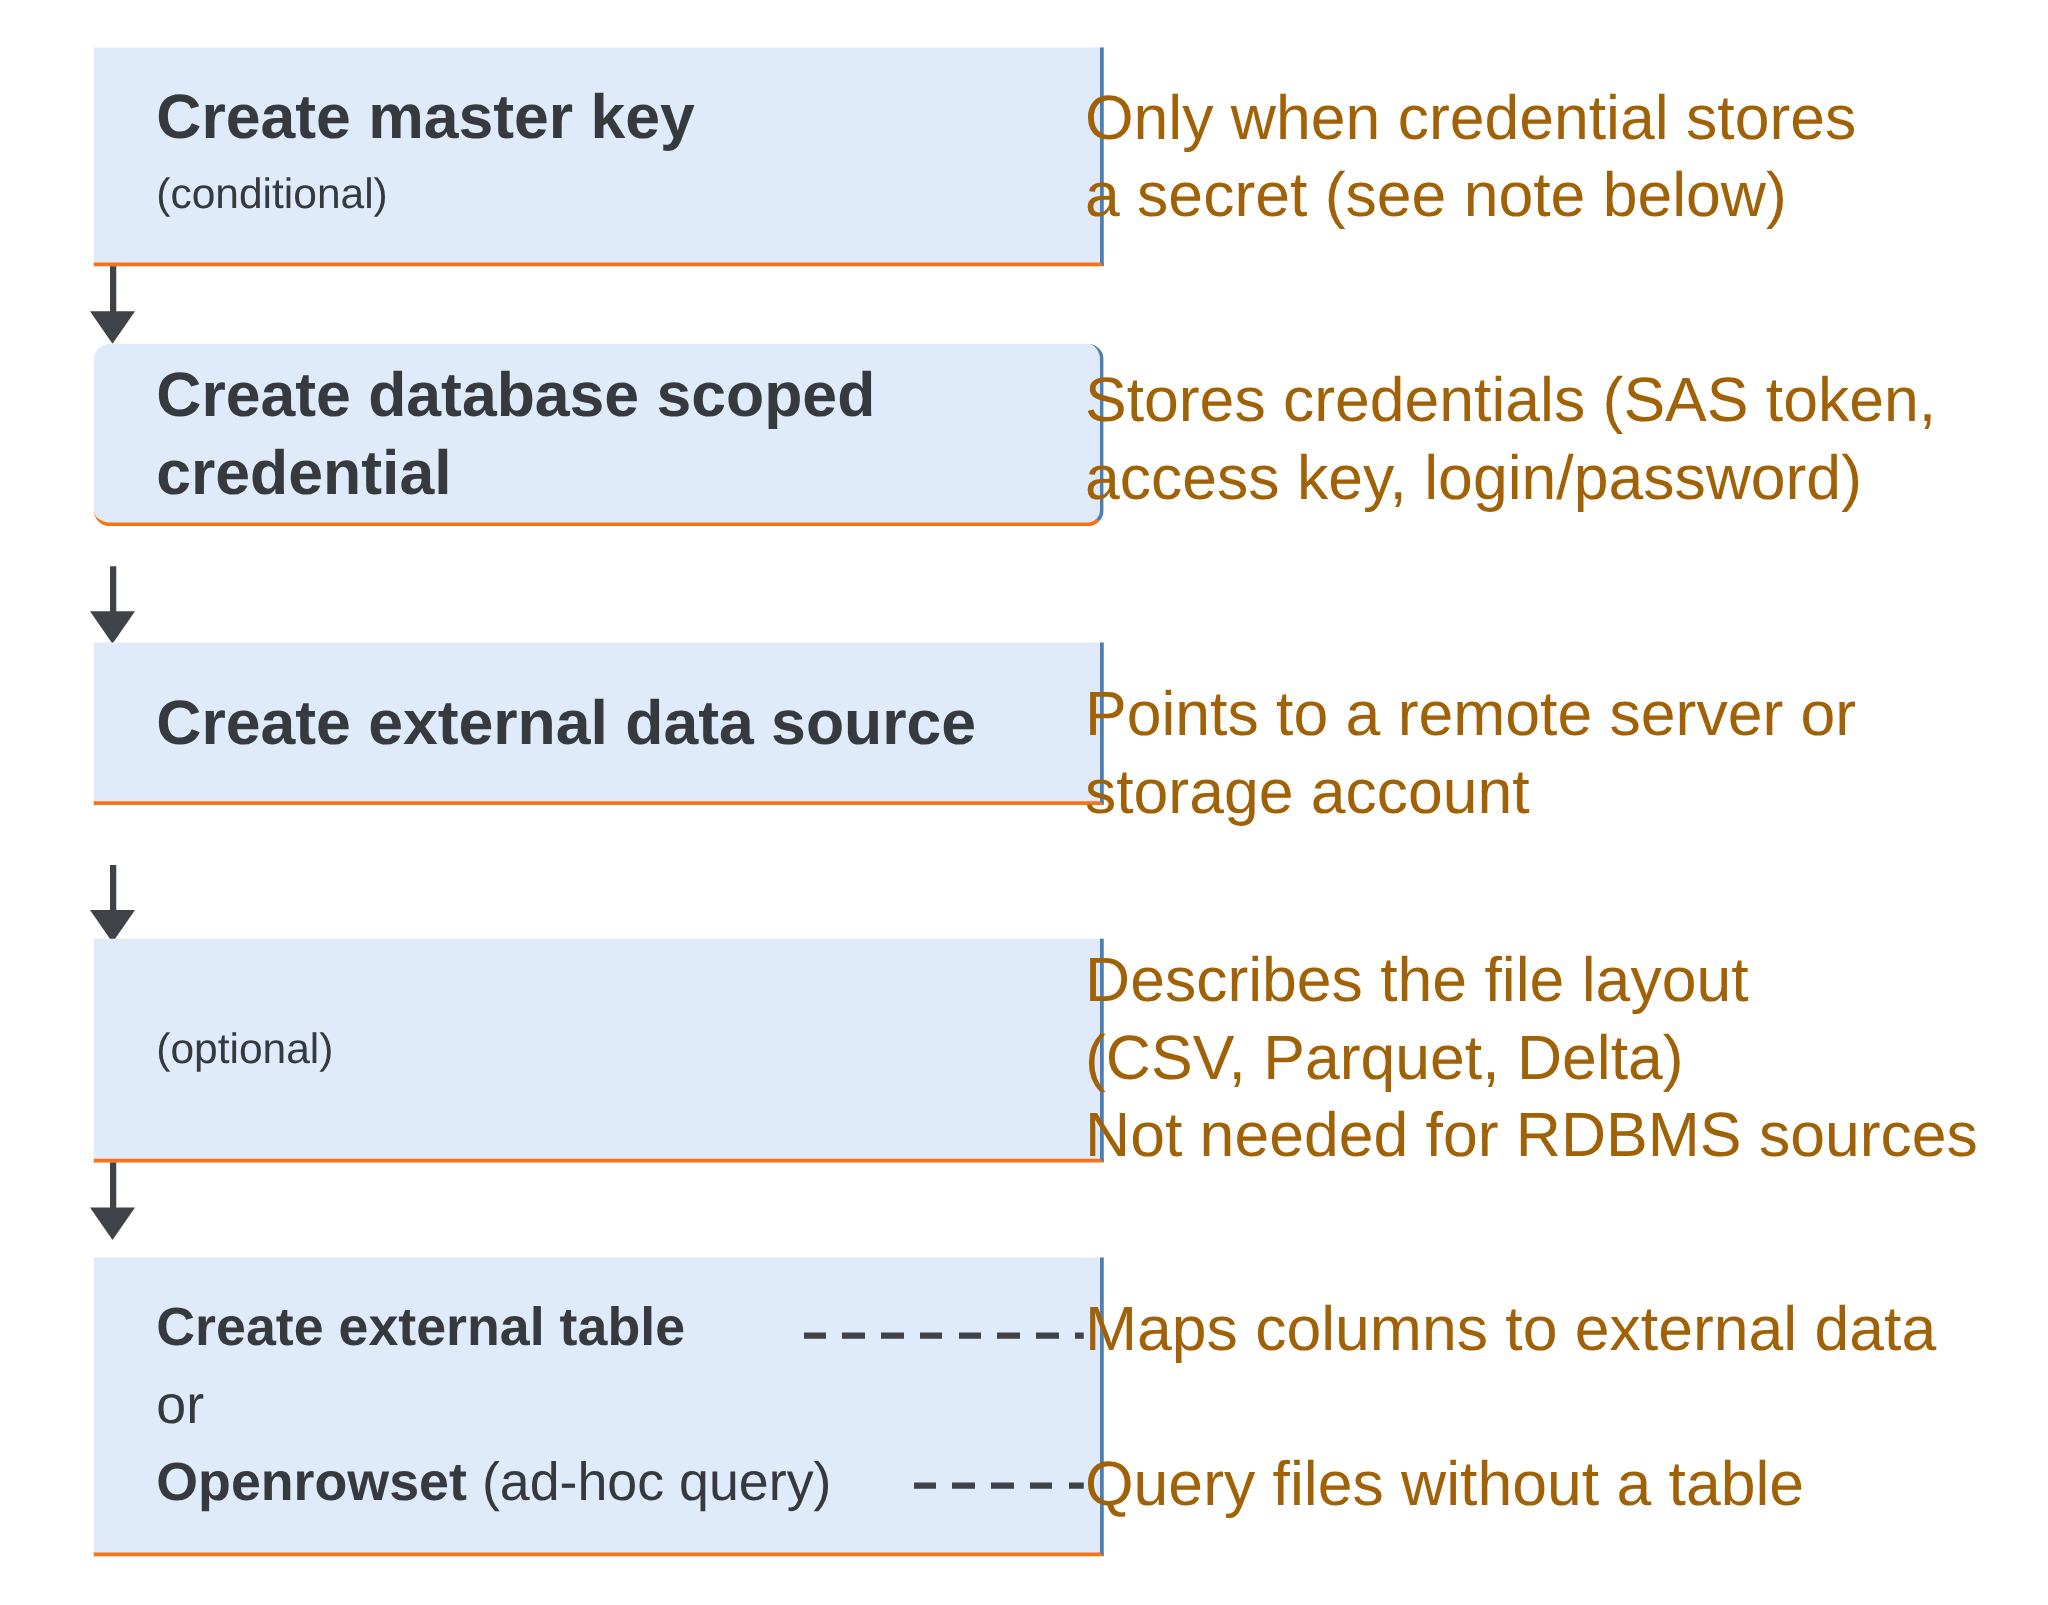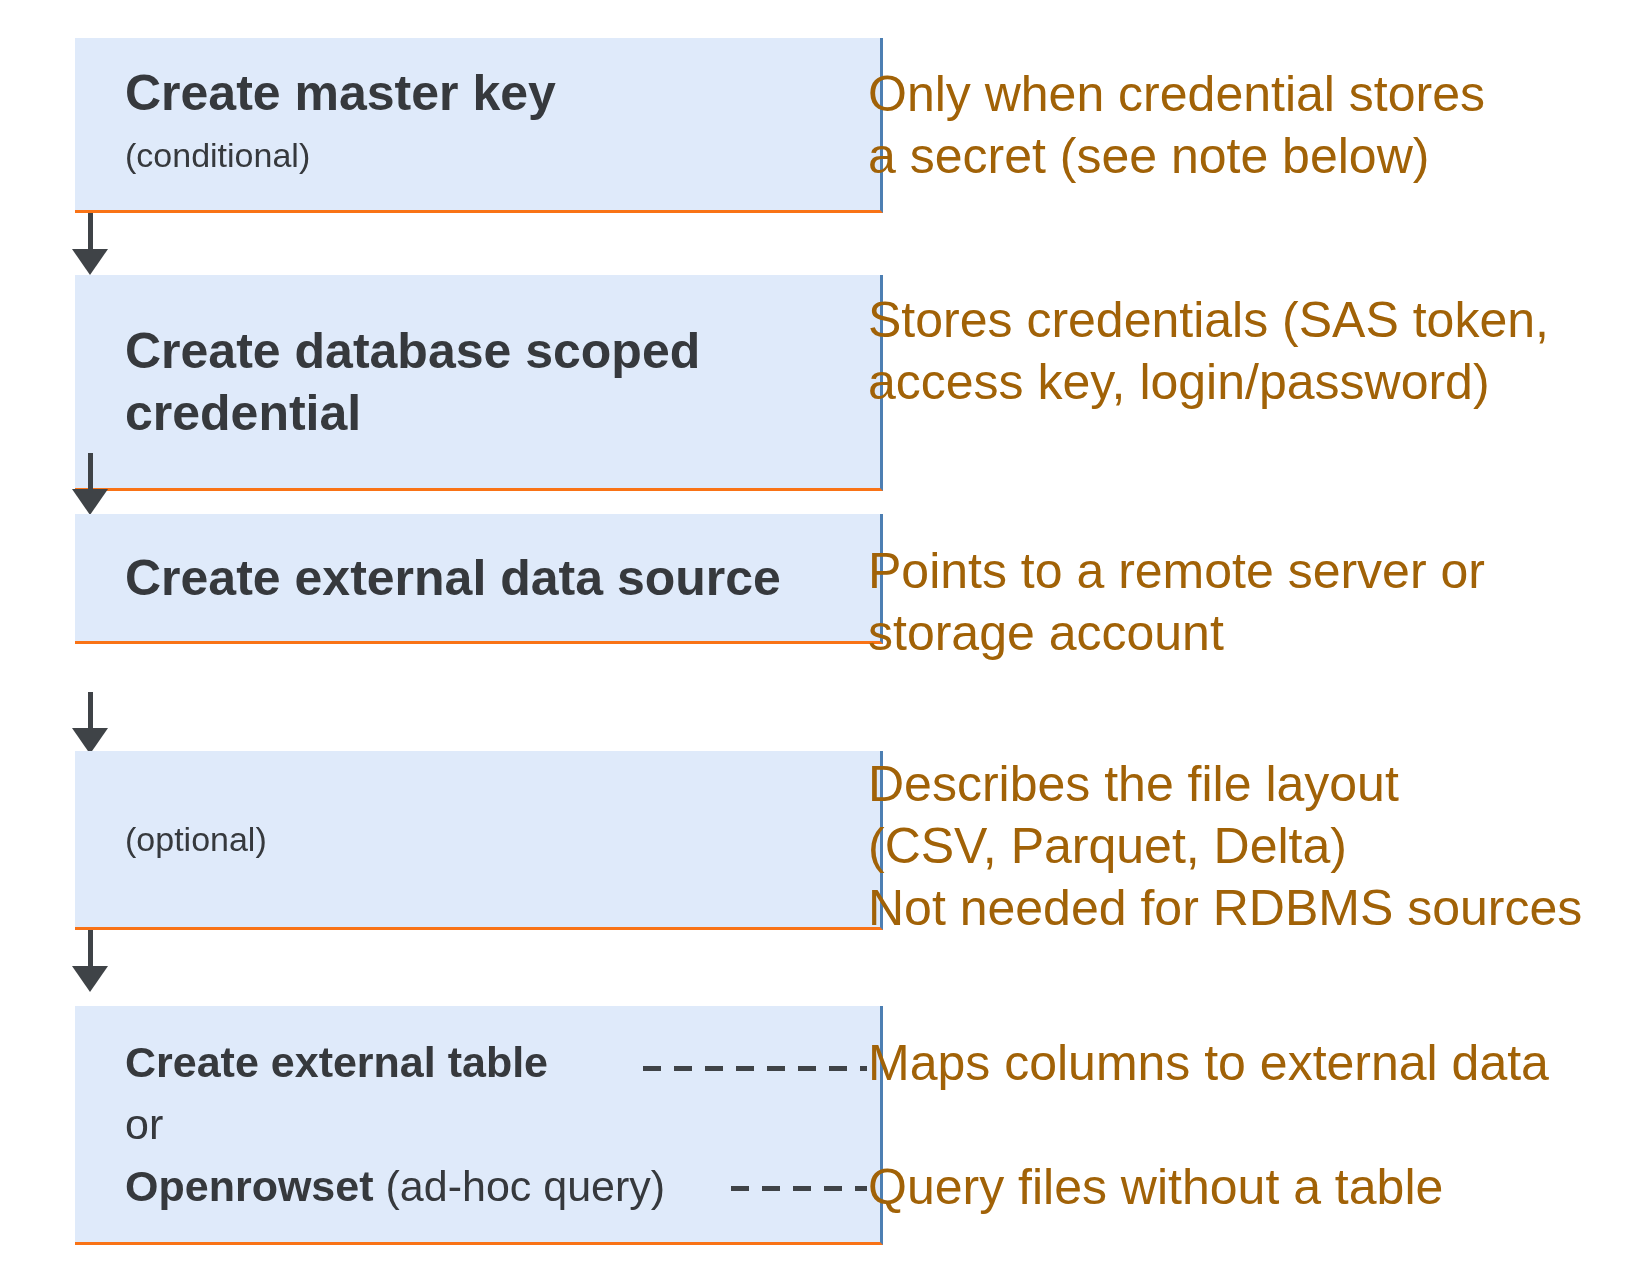--- a/index.html
+++ b/index.html
@@ -22,21 +22,21 @@
     border-right: 3px solid #4d7fb3;
     border-bottom: 3px solid #f97316;
     display: flex;
     flex-direction: column;
     justify-content: center;
     padding-left: 50px;
     color: #36393d;
     margin-left: 35px;
   }
   .box1 { top: 38px;   height: 175px; }
-  .box2 { top: 275px;  height: 216px; }
+  .box2 { top: 275px;  height: 146px; border-radius: 13px; }
   .box3 { top: 514px;  height: 130px; }
   .box4 { top: 751px;  height: 179px; }
   .box5 { top: 1006px; height: 239px; }
 
   .box-title {
     font-weight: 700;
     font-size: 50px;
     line-height: 62px;
     white-space: pre-line;
   }

